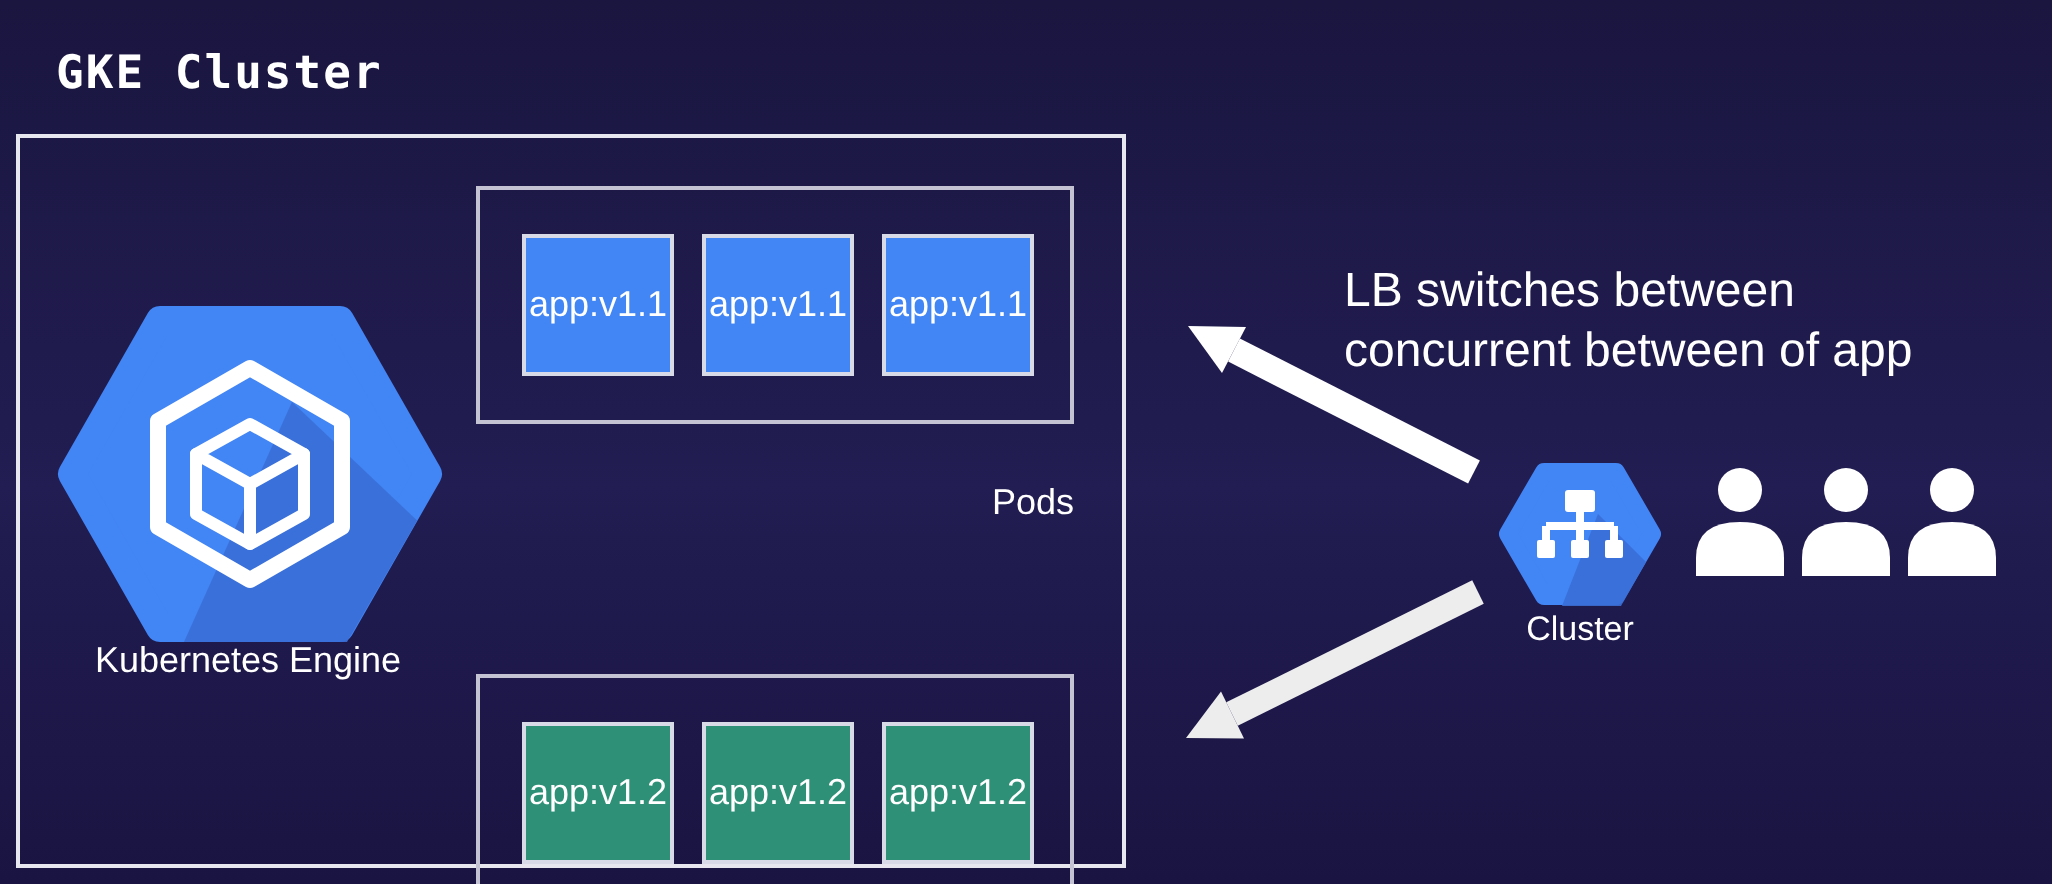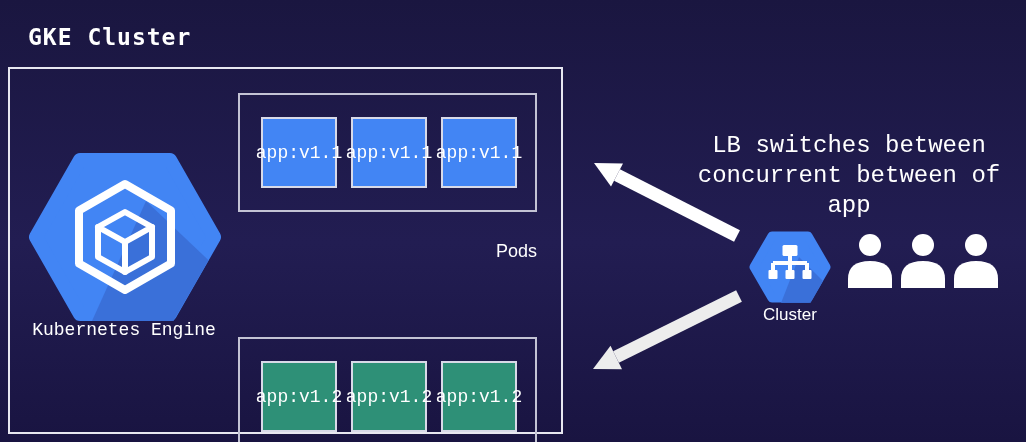--- a/index.html
+++ b/index.html
@@ -11,37 +11,37 @@
   .title{
     position:absolute;left:28px;top:24px;
     font-family:"DejaVu Sans Mono",monospace;font-weight:bold;
     font-size:23px;letter-spacing:1px;color:#fff;
   }
   .cluster-box{
     position:absolute;left:8px;top:67px;width:551px;height:363px;
     border:2px solid #e7e7f0;
   }
   .engine-icon{position:absolute;left:28px;top:153px;}
-  .engine-label{position:absolute;left:24px;top:320px;width:200px;text-align:center;font-size:18px;font-family:Liberation Mono, monospace;}
+  .engine-label{position:absolute;left:24px;top:320px;width:200px;text-align:center;font-size:18px;}
   .pods-box{
     position:absolute;left:238px;width:295px;height:115px;
     border:2px solid #c3c3d4;
   }
   .pods-box.v11{top:93px;}
   .pods-box.v12{top:289px;margin-top:48px;}
   .pod-cell{
     position:absolute;top:22px;width:72px;height:67px;
     border:2px solid #d8dae8;display:flex;align-items:center;justify-content:center;
-    font-size:18px;color:#fff;font-family:Liberation Mono, monospace;
+    font-size:18px;color:#fff;
   }
   .pod-cell.c0{left:21px;} .pod-cell.c1{left:111px;} .pod-cell.c2{left:201px;}
   .pods-label{position:absolute;left:238px;top:241px;width:299px;text-align:right;font-size:18px;}
   .annotation{
     position:absolute;left:672px;top:131px;width:354px;
-    text-align:center;font-size:24px;line-height:30px;font-family:Liberation Mono, monospace;
+    font-size:24px;line-height:30px;
   }
   .arrows{position:absolute;left:0;top:0;pointer-events:none;}
   .lb-icon{position:absolute;left:749px;top:231px;}
   .lb-label{position:absolute;left:735px;top:303px;width:110px;text-align:center;font-size:17px;line-height:23px;}
   .users-icon{position:absolute;left:843px;top:232px;}
 </style>
 </head>
 <body>
 
 <div class="canvas">

